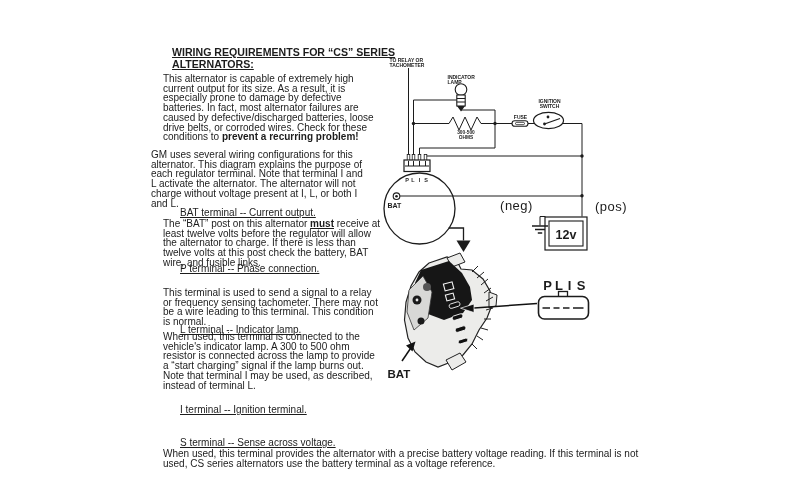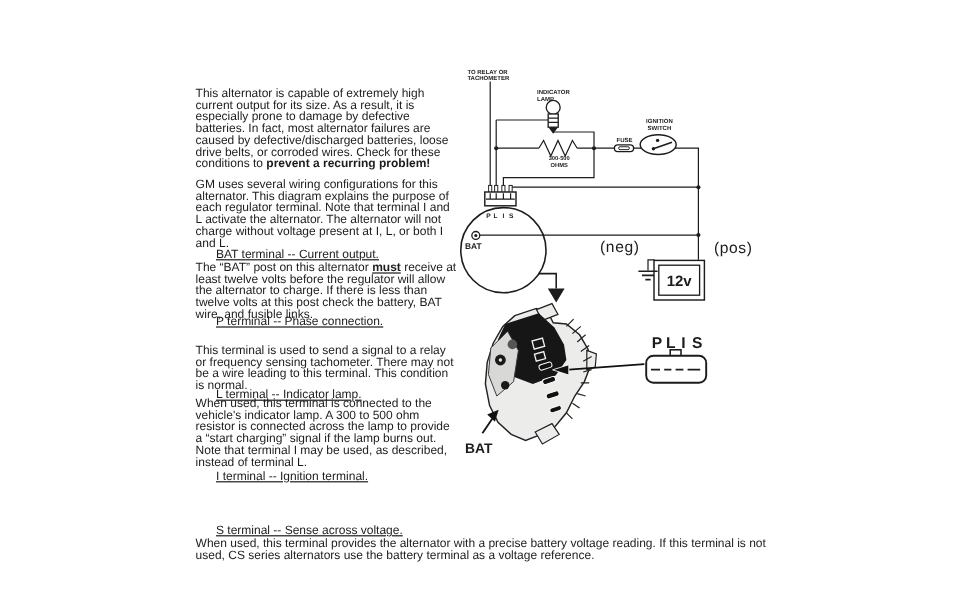--- a/index.html
+++ b/index.html
@@ -25,35 +25,39 @@
   .batlbl{fill:#1c1c1c;font-size:7px;font-weight:bold;}
   .batcall{fill:#1c1c1c;font-size:11.5px;font-weight:bold;}
   .v12{fill:#1c1c1c;font-size:12.5px;font-weight:bold;text-anchor:middle;}
   .dot{fill:#1c1c1c;}
 </style>
 </head>
 <body>
 
 <div class="page">
 
+  <div class="abs doc-title">
+    <div>WIRING REQUIREMENTS FOR “CS” SERIES</div>
+    <div>ALTERNATORS:</div>
+  </div>
 
   <div class="abs body-text" style="left:163px;top:74px;"><span>This alternator is capable of extremely high current output for its size.  As a result, it is especially prone to damage by defective batteries.  In fact, most alternator failures are caused by defective/discharged batteries, loose drive belts, or corroded wires.  Check for these conditions to </span><b>prevent a recurring problem!</b></div>
 
-  <div class="abs body-text" style="left:163px;top:150px;">GM uses several wiring configurations for this alternator.  This diagram explains the purpose of each regulator terminal.  Note that terminal I and L activate the alternator.  The alternator will not charge without voltage present at I, L, or both I and L.</div>
+  <div class="abs body-text" style="left:151px;top:150px;">GM uses several wiring configurations for this alternator.  This diagram explains the purpose of each regulator terminal.  Note that terminal I and L activate the alternator.  The alternator will not charge without voltage present at I, L, or both I and L.</div>
 
   <div class="abs sect-h" style="left:163px;top:207px;">BAT terminal -- Current output.</div>
   <div class="abs body-text" style="left:163px;top:219px;"><span>The “BAT” post on this alternator </span><span class="bu">must</span><span> receive at least twelve volts before the regulator will allow the alternator to charge.  If there is less than twelve volts at this post check the battery, BAT wire, and fusible links.</span></div>
 
   <div class="abs sect-h" style="left:163px;top:263px;">P terminal -- Phase connection.</div>
   <div class="abs body-text" style="left:163px;top:288px;">This terminal is used to send a signal to a relay or frequency sensing tachometer.  There may not be a wire leading to this terminal.  This condition is normal.</div>
 
   <div class="abs sect-h" style="left:163px;top:324px;">L terminal -- Indicator lamp.</div>
   <div class="abs body-text" style="left:163px;top:332px;">When used, this terminal is connected to the vehicle's indicator lamp.  A 300 to 500 ohm resistor is connected across the lamp to provide a “start charging” signal if the lamp burns out.  Note that terminal I may be used, as described, instead of terminal L.</div>
 
-  <div class="abs sect-h" style="left:163px;top:392px;">I terminal -- Ignition terminal.</div>
+  <div class="abs sect-h" style="left:163px;top:404px;">I terminal -- Ignition terminal.</div>
 
   <div class="abs sect-h" style="left:163px;top:437px;">S terminal -- Sense across voltage.</div>
   <div class="abs body-text wide" style="left:163px;top:449px;">When used, this terminal provides the alternator with a precise battery voltage reading.  If this terminal is not used, CS series alternators use the battery terminal as a voltage reference.</div>
 
   <svg width="800" height="500" viewBox="0 0 800 500">
 
     <circle cx="419.5" cy="208.5" r="35.5" class="sym" style="stroke-width:1.3"></circle>
 
     <g>
       <path class="wire" d="M408.5 68 V160"></path>

